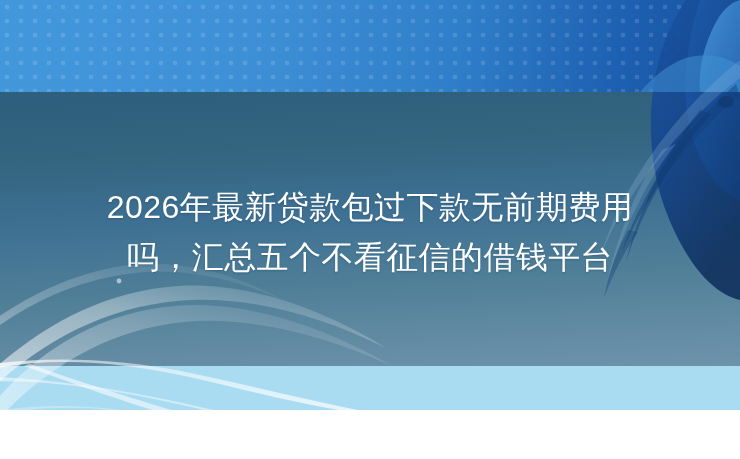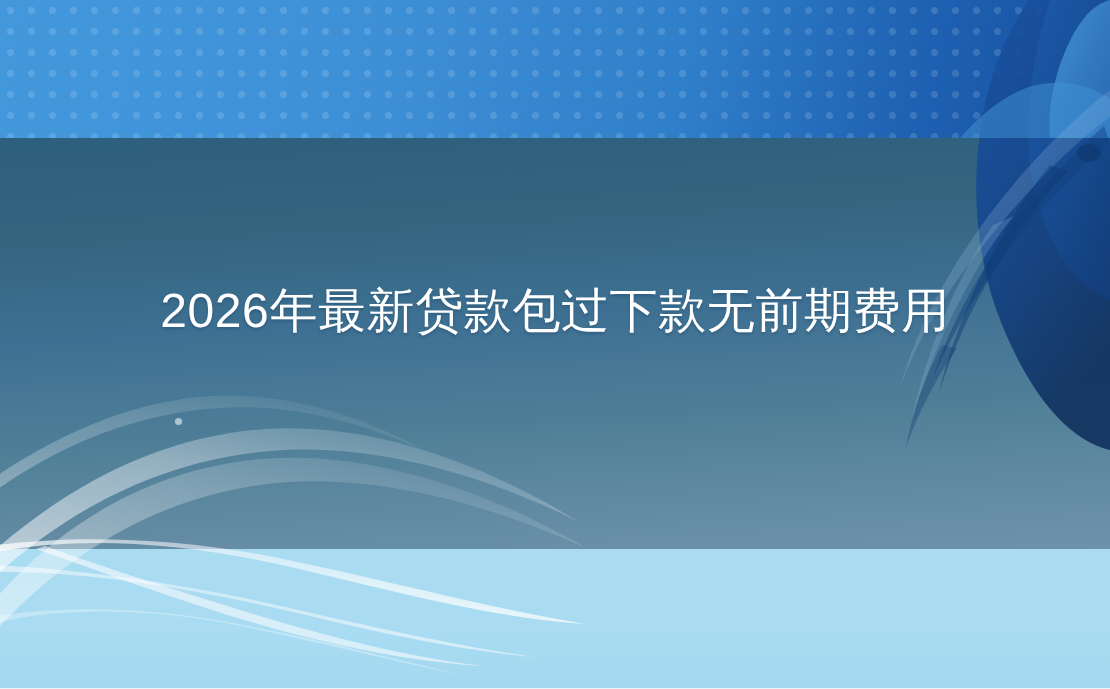--- a/index.html
+++ b/index.html
@@ -4,21 +4,21 @@
 <title>Article Cover</title>
 <style>
   html, body {
     margin: 0;
     padding: 0;
     background: #ffffff;
   }
   #stage {
     position: relative;
     width: 740px;
-    height: 459px;
+    height: 410px;
     overflow: hidden;
     font-family: "Liberation Sans", "DejaVu Sans", sans-serif;
   }
 
   
   .band {
     position: absolute;
     left: 0;
     width: 100%;
   }
@@ -182,16 +182,17 @@
     <path d="M24,366 C70,382 128,404 186,420 C238,434 284,442 322,444
              C272,438 216,424 158,406 C106,390 60,375 30,364 Z" fill="#ffffff" opacity=".55"></path>
     <path d="M-20,420 C30,404 96,404 164,418 C220,430 268,442 308,450
              C258,438 204,424 148,414 C86,403 26,404 -20,414 Z" fill="#ffffff" opacity=".30"></path>
 
     <circle cx="119" cy="281" r="2.4" fill="#ffffff" opacity=".55"></circle>
   </svg>
 
   <div id="title-block">
     <span class="tline">2026年最新贷款包过下款无前期费用</span>
+    <span class="tline">吗，汇总五个不看征信的借钱平台</span>
   </div>
 
 
 </div>
 
 </body></html>

